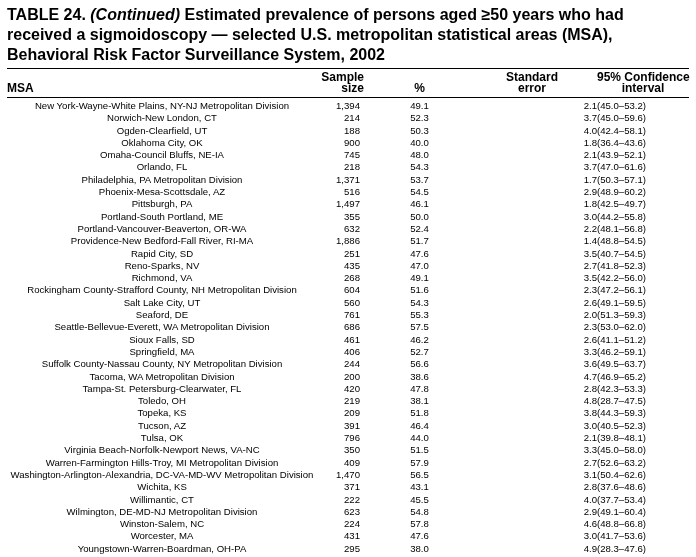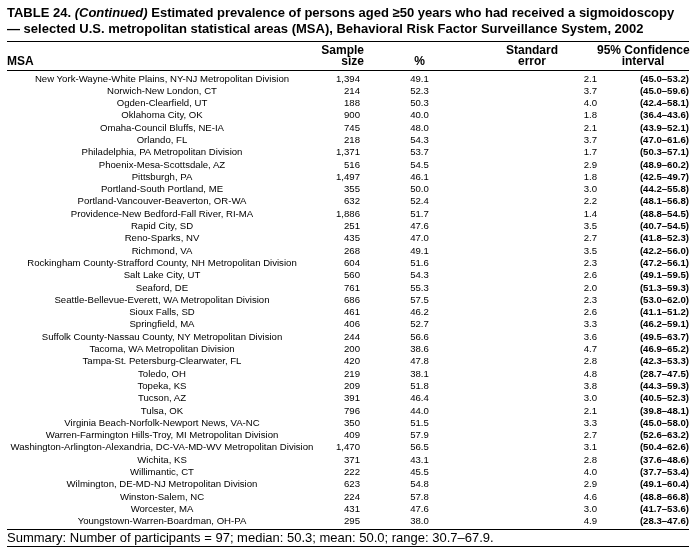--- a/index.html
+++ b/index.html
@@ -7,21 +7,21 @@
   body {
     width: 696px;
     height: 557px;
     background: #ffffff;
     color: #000000;
     font-family: "Liberation Sans", "DejaVu Sans", sans-serif;
   }
   .page { padding: 5px 7px 0 7px; }
 
   .title {
-    font-size: 13px;
+    font-size: 16px;
     font-weight: bold;
     line-height: 1.25;
     padding-bottom: 3px;
     border-bottom: 1.2px solid #000;
   }
   .italic { font-style: italic; }
 
   table.data {
     width: 682px;
     border-collapse: collapse;
@@ -54,21 +54,21 @@
     padding: 0;
     white-space: nowrap;
     overflow: hidden;
   }
   tbody tr:first-child td { padding-top: 2px; }
   tbody tr:last-child td { border-bottom: 1px solid #000; padding-bottom: 2px; }
   td.msa    { text-align: center; }
   td.sample { text-align: right; padding-right: 12px; }
   td.pct    { text-align: center; }
   td.se     { text-align: right; }
-  td.ci     { text-align: right; font-weight: bold; }
+  td.ci     { text-align: left; }
 
   .summary {
     width: 682px;
     font-size: 13px;
     line-height: 12px;
     padding: 2px 0 2px 0;
     border-bottom: 1px solid #000;
   }
 </style>
 </head>

